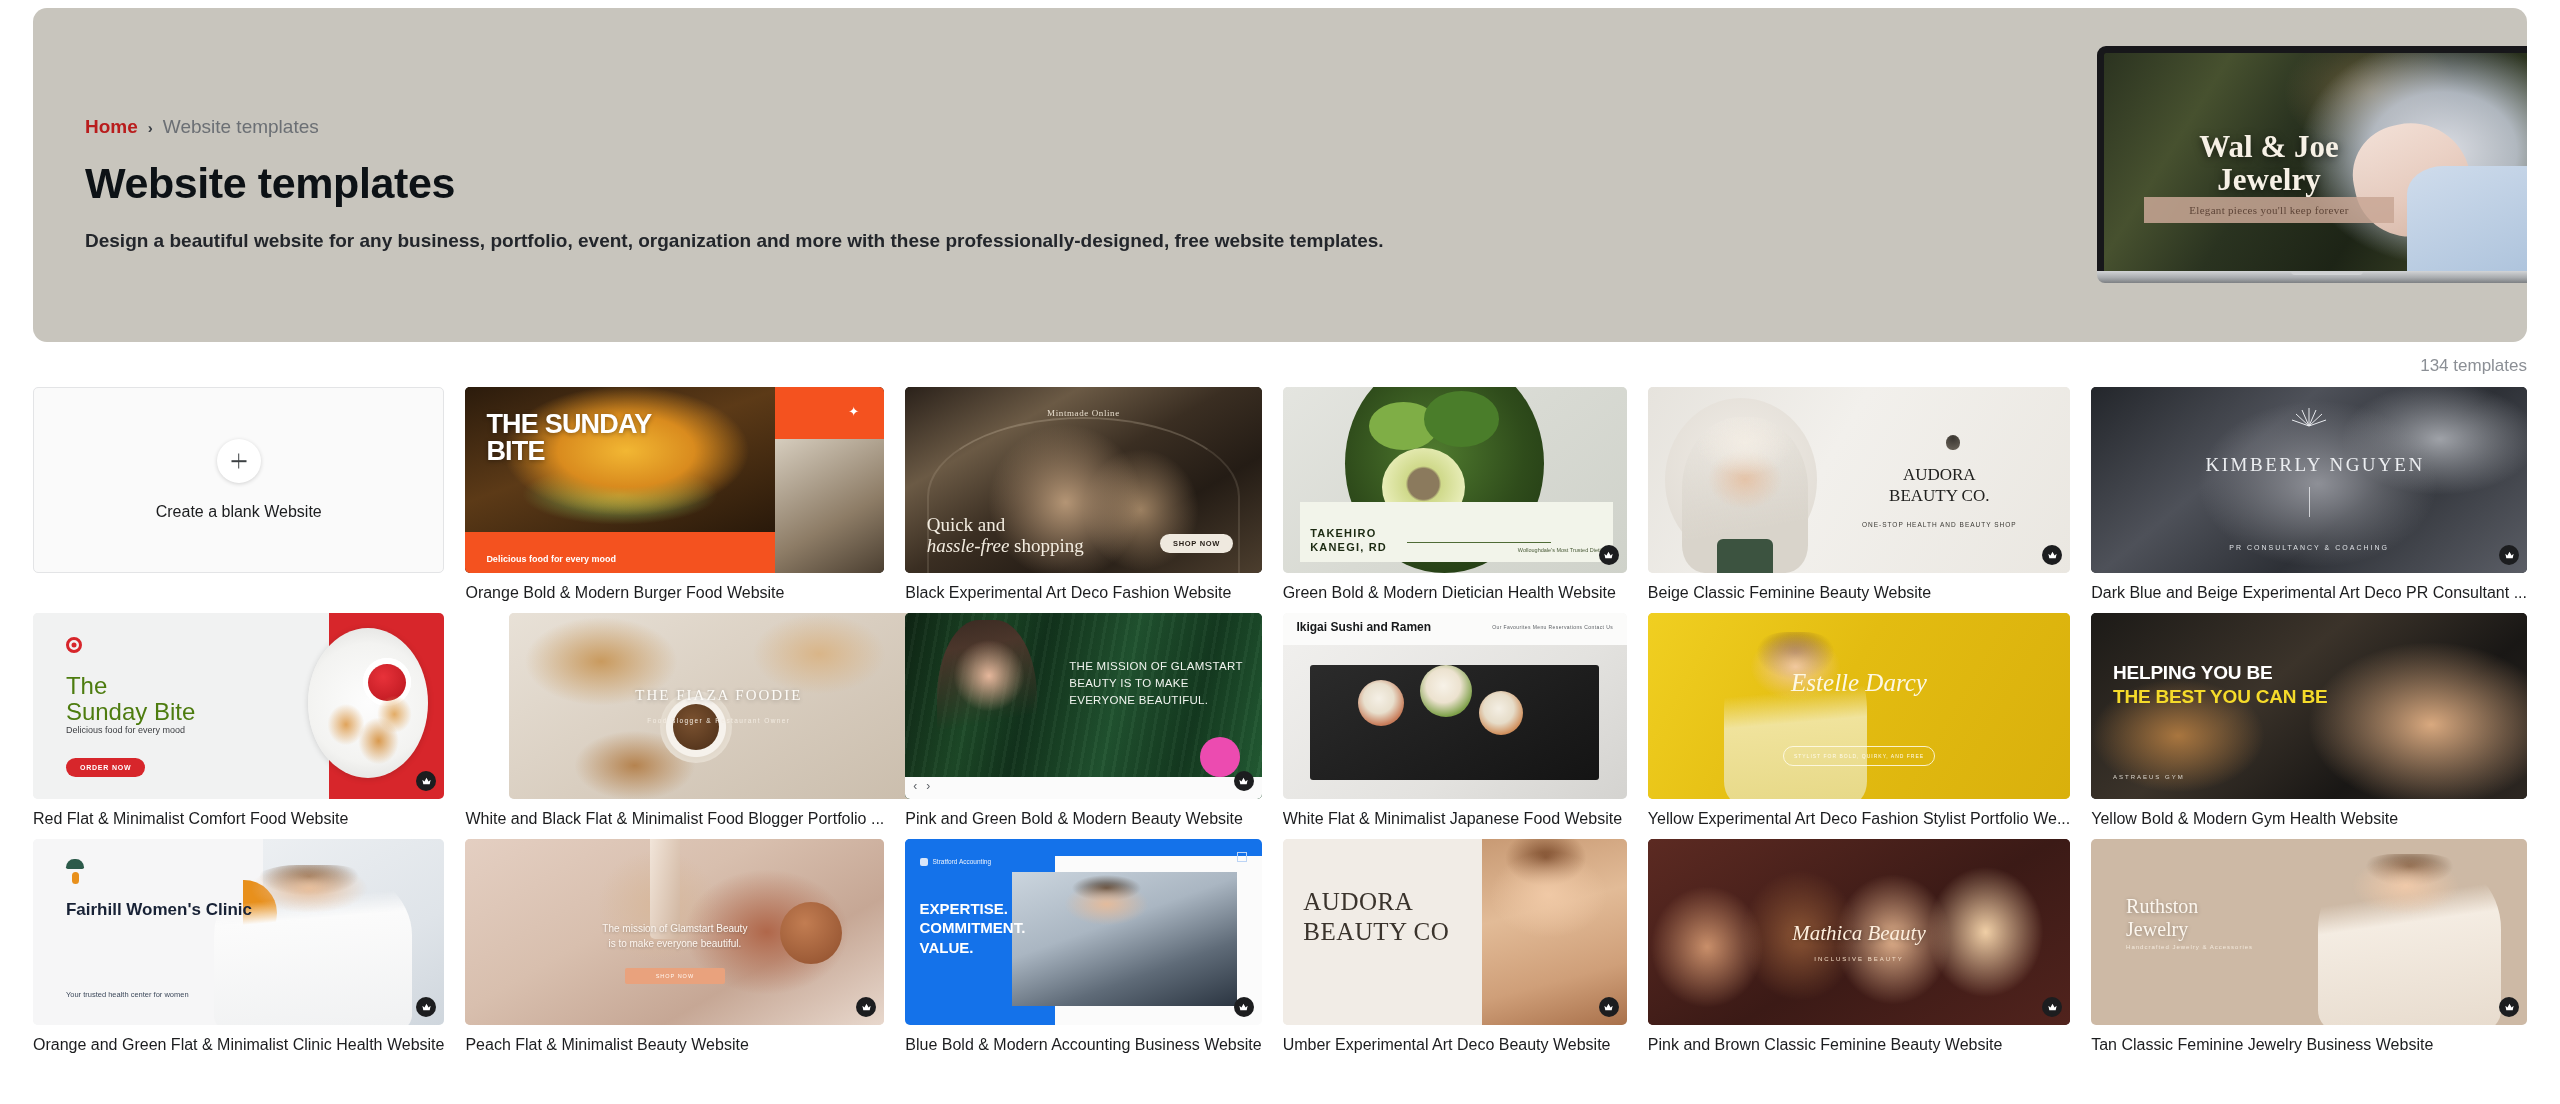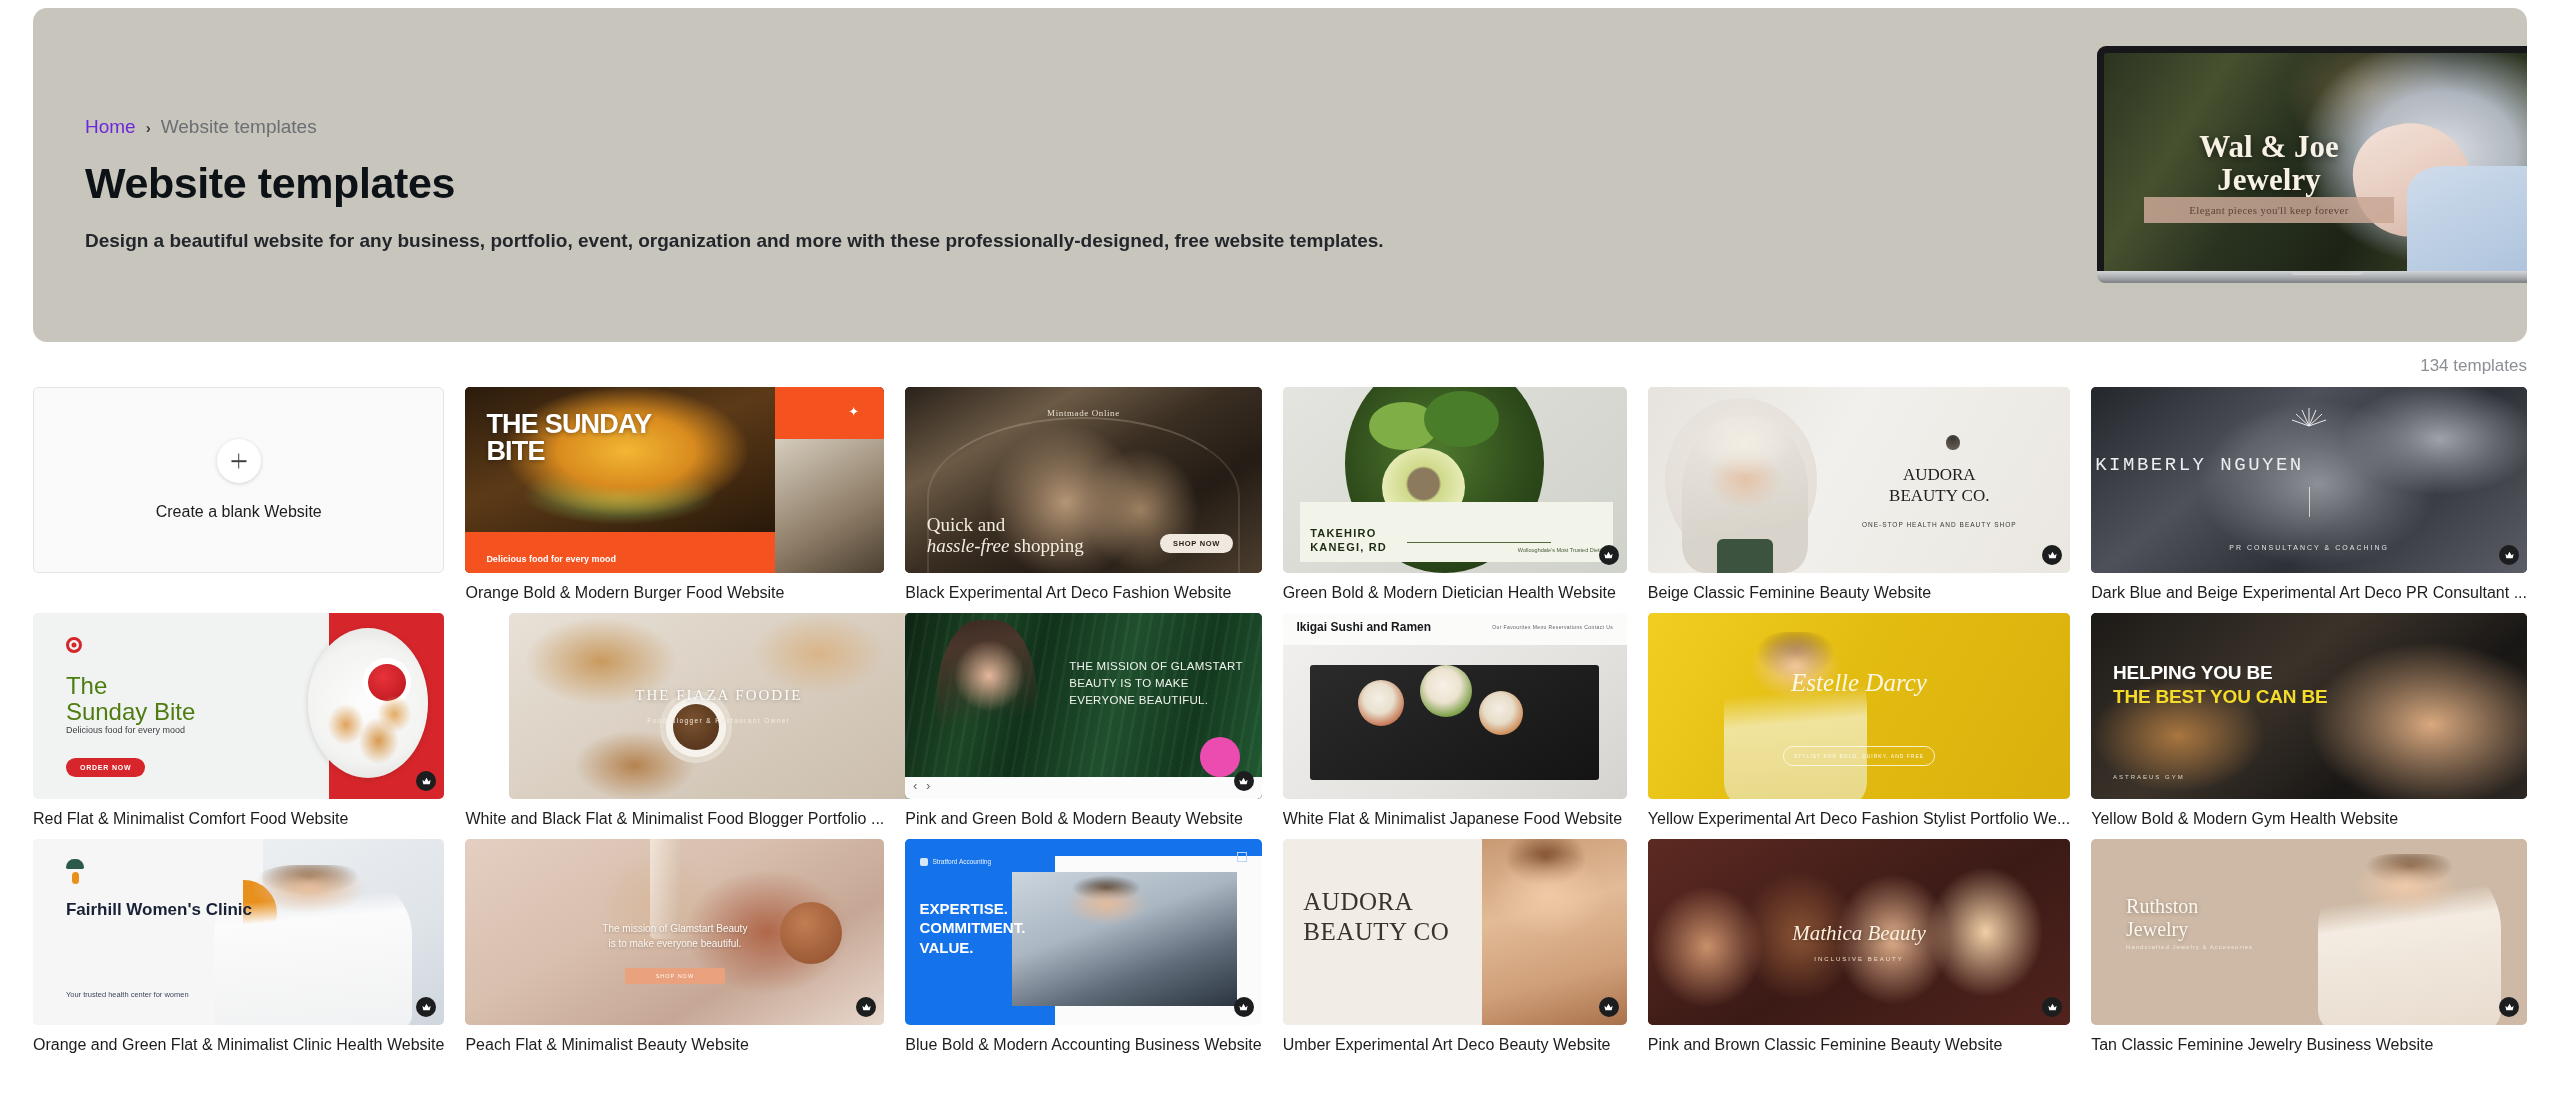--- a/index.html
+++ b/index.html
@@ -22,21 +22,21 @@
   .hero-text {
     position: absolute;
     left: 52px;
     top: 108px;
     z-index: 5;
   }
   .breadcrumb {
     display: flex; align-items: center; gap: 10px;
     font-size: 19px; margin-bottom: 21px;
   }
-  .breadcrumb .crumb-home { color: #6d28d9; font-weight: 400; }
+  .breadcrumb .crumb-home { color: #b91c1c; font-weight: 700; }
   .breadcrumb .crumb-sep { color: #3b3f45; font-size: 15px; font-weight: 700; }
   .breadcrumb .crumb-current { color: #6b6f74; }
   .hero-title {
     font-size: 43px; font-weight: 700; color: #0d1216;
     letter-spacing: -0.4px; margin-bottom: 22px;
   }
   .hero-desc { font-size: 19px; color: #23262b; font-weight: 700; }
 
   
   .hero-visual {
@@ -337,22 +337,22 @@
     position: absolute; inset: 0;
     background:
       radial-gradient(ellipse 38% 62% at 52% 52%, #8e9097 0%, rgba(70,73,80,0) 72%),
       radial-gradient(ellipse 30% 40% at 80% 28%, #9fa2a8 0%, rgba(60,63,70,0) 75%),
       linear-gradient(140deg,#23262b 0%,#4e5159 35%,#2d3036 62%,#5b5e66 100%);
   }
   .t-kim .sun {
     position: absolute; left: 50%; top: 10%; transform: translateX(-50%); z-index: 4;
   }
   .t-kim .nm {
-    position: absolute; left: 4px; right: 0; top: 36%; z-index: 4;
-    font-family: Liberation Mono, monospace;
+    position: absolute; left: 12px; right: 0; top: 36%; text-align: center; z-index: 4;
+    font-family: Liberation Serif, serif;
     font-size: 19px; letter-spacing: 2.5px; color: #eceef1;
   }
   .t-kim .vline {
     position: absolute; left: 50%; top: 54%; width: 1px; height: 16%;
     background: rgba(240,242,245,.75); z-index: 4;
   }
   .t-kim .tag {
     position: absolute; left: 0; right: 0; bottom: 12%; text-align: center; z-index: 4;
     font-size: 7px; letter-spacing: 2px; color: #dfe2e6;
   }

